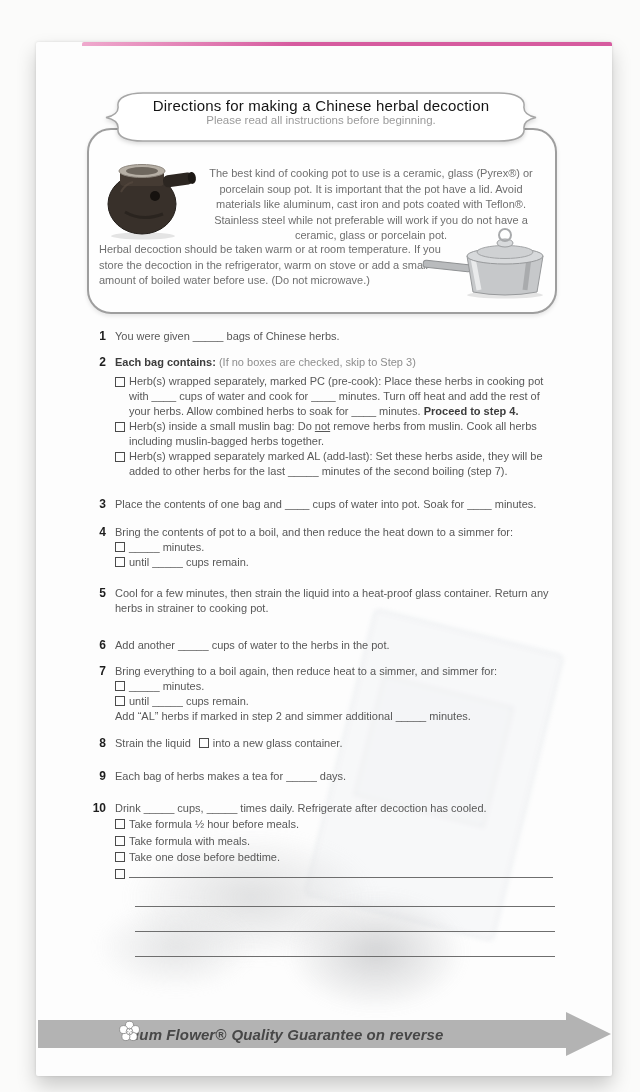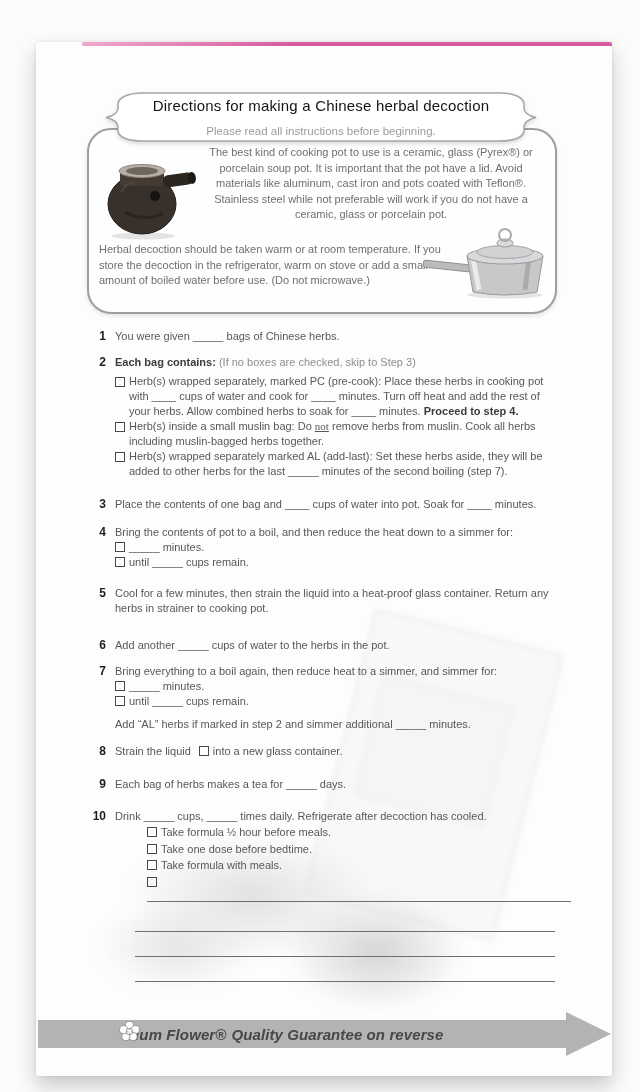--- a/index.html
+++ b/index.html
@@ -34,51 +34,51 @@
   
   .info-box{
     position:absolute;left:51px;top:86px;width:466px;height:182px;
     background:#fefefe;border:2px solid #9e9e9e;border-radius:24px;
     box-shadow:0 2px 4px rgba(0,0,0,.10);z-index:1;
   }
   .banner{position:absolute;left:69px;top:48px;width:432px;height:54px;z-index:2;filter:drop-shadow(0 2px 2px rgba(0,0,0,.15));}
   .banner svg{position:absolute;left:0;top:0;}
   .banner-text{position:absolute;left:0;top:7px;width:432px;text-align:center;}
   .title{font-size:15px;font-weight:normal;color:#141414;letter-spacing:.2px;}
-  .subtitle{font-size:11.5px;color:#9b9b9b;margin-top:11px;}
+  .subtitle{font-size:11.5px;color:#9b9b9b;margin-top:0;}
 
   .clay-pot{position:absolute;left:8px;top:22px;}
   .steel-pot{position:absolute;right:6px;bottom:8px;}
   .para1{
-    position:absolute;left:108px;top:15px;width:348px;
+    position:absolute;left:108px;top:36px;width:348px;
     font-size:11px;line-height:15.5px;color:#6f6f6f;text-align:center;
   }
   .para2{
     position:absolute;left:10px;top:112px;width:344px;
     font-size:11px;line-height:15.5px;color:#6f6f6f;text-align:left;
   }
 
   
   .steps{position:absolute;left:42px;top:287px;width:482px;z-index:1;}
   .step{display:grid;grid-template-columns:28px 1fr;column-gap:9px;}
   .num{font-size:12px;font-weight:bold;color:#1e1e1e;text-align:right;line-height:15px;}
   .stext{font-size:11px;line-height:15px;color:#585858;}
   .b2{font-weight:bold;color:#3c3c3c;text-align:center;}
   .gray{color:#8d8d8d;}
-  .u{text-decoration:underline;font-family:Liberation Serif, serif;}
+  .u{text-decoration:underline;}
   .cb{
     display:inline-block;width:8px;height:8px;border:1.2px solid #4a4a4a;
     background:transparent;vertical-align:-1px;margin-right:5px;flex:none;
   }
   .item{position:relative;padding-left:14px;}
   .item > .cb{position:absolute;left:0;top:3px;margin:0;}
   .opt{margin-top:0;}
   .opt .cb{margin-right:4px;}
-  .opt10{line-height:16.5px;margin-left:32px;}
-  .note7{margin-top:8px;}
+  .opt10{line-height:16.5px;}
+  .note7{margin-top:0;}
   .s8row{display:flex;align-items:flex-start;gap:8px;}
   .s8opts{display:flex;flex-direction:row;}
   .bline{display:inline-block;width:424px;border-bottom:1.2px solid #6e6e6e;height:9px;}
   .writein{padding-left:20px;}
   .bline2{width:420px;border-bottom:1.2px solid #6e6e6e;height:24px;}
   .mt11{margin-top:11px}.mt12{margin-top:12px}.mt13{margin-top:13px}
   .mt16{margin-top:16px}.mt17{margin-top:17px}.mt18{margin-top:18px}.mt22{margin-top:22px}
   .mt4{margin-top:4px}
 
   
@@ -223,22 +223,22 @@
     <div class="step mt18">
       <div class="num">9</div>
       <div class="stext"><span>Each bag of herbs makes a tea for _____ days.</span></div>
     </div>
 
     <div class="step mt17">
       <div class="num">10</div>
       <div class="stext">
         <span>Drink _____ cups, _____ times daily. Refrigerate after decoction has cooled.</span>
         <div class="opt opt10"><span class="cb"></span><span>Take formula ½ hour before meals.</span></div>
+        <div class="opt opt10"><span class="cb"></span><span>Take formula with meals.</span></div>
         <div class="opt opt10"><span class="cb"></span><span>Take one dose before bedtime.</span></div>
-        <div class="opt opt10"><span class="cb"></span><span>Take formula with meals.</span></div>
         <div class="opt opt10"><span class="cb"></span><span class="bline"></span></div>
         <div class="writein">
           <div class="bline2"></div>
           <div class="bline2"></div>
           <div class="bline2"></div>
         </div>
       </div>
     </div>
 
   </div>

